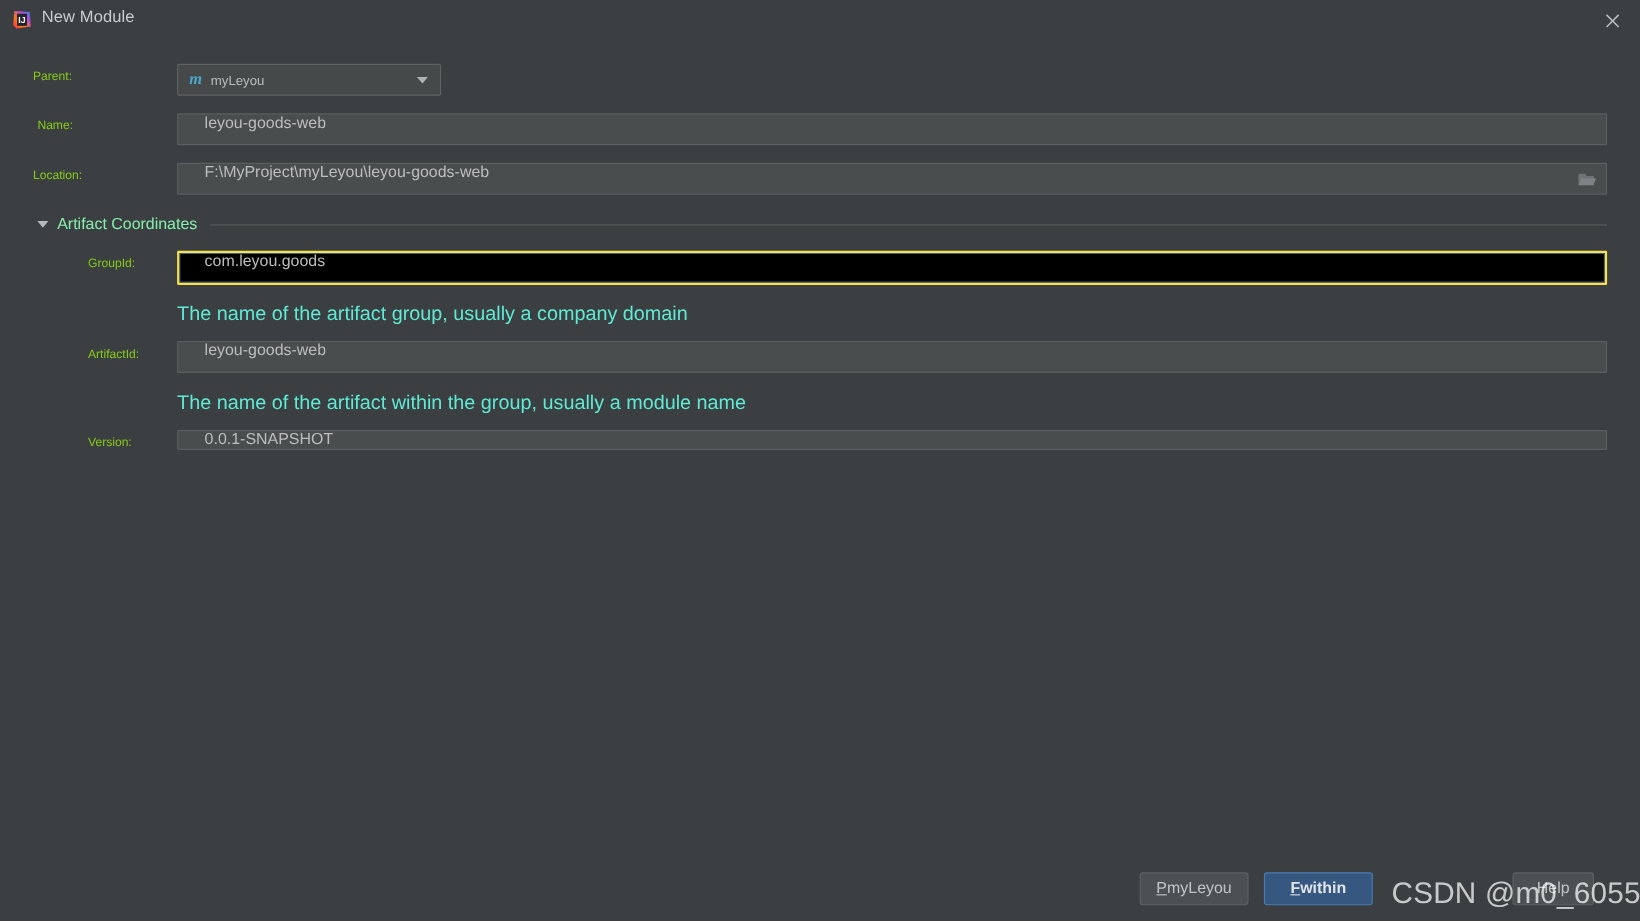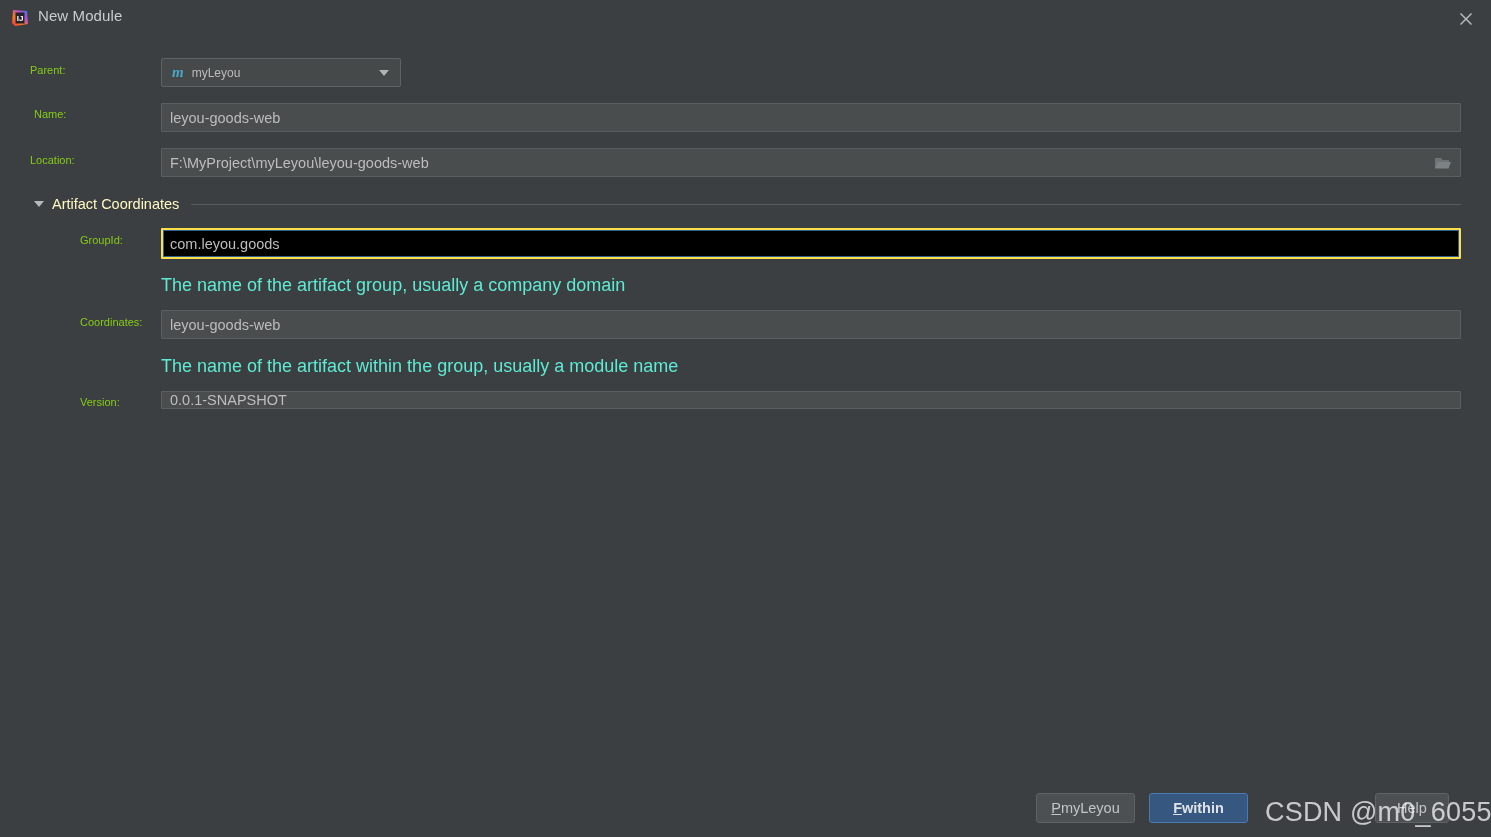--- a/index.html
+++ b/index.html
@@ -87,22 +87,23 @@
     border-top: 6px solid #b0b3b5;
   }
 
   .field {
     position: absolute;
     box-sizing: border-box;
     background: #494d4e;
     border: 1px solid #5a5e60;
     border-radius: 1px;
     display: flex;
-    align-items: center;
+    align-items: flex-start;
     cursor: text;
+    padding-left: 16px;
   }
   .field .val {
     margin-left: 8px;
     font-size: 14.5px;
     color: #bdbdbd;
     white-space: nowrap;
     overflow: hidden;
   }
   .field.focused {
     border: 2px solid #fde047;
@@ -129,21 +130,21 @@
   .section .tri {
     width: 0; height: 0;
     border-left: 5.5px solid transparent;
     border-right: 5.5px solid transparent;
     border-top: 6px solid #b6b9bb;
     margin-right: 8px;
     cursor: pointer;
   }
   .section .sec-title {
     font-size: 14.5px;
-    color: #fef9c3;
+    color: #86efac;
     white-space: nowrap;
   }
   .section .sec-line {
     height: 1px;
     background: #585b5d;
     margin-left: 12px;
   }
 
   .hint {
     position: absolute;
@@ -245,21 +246,21 @@
   <span class="sec-title">Artifact Coordinates</span>
   <span class="sec-line" style="flex:1;"></span>
 </div>
 
 <div class="row-label" style="left:80px; top:234px;">GroupId:</div>
 <div class="field focused" style="left:161px; top:228px; width:1300px; height:31px;">
   <span class="val">com.leyou.goods</span>
 </div>
 <div class="hint" style="left:161px; top:275px;">The name of the artifact group, usually a company domain</div>
 
-<div class="row-label" style="left:80px; top:316px;">Coordinates:</div>
+<div class="row-label" style="left:80px; top:316px;">ArtifactId:</div>
 <div class="field" style="left:161px; top:310px; width:1300px; height:29px;">
   <span class="val">leyou-goods-web</span>
 </div>
 <div class="hint" style="left:161px; top:356px;">The name of the artifact within the group, usually a module name</div>
 
 <div class="row-label" style="left:80px; top:396px;">Version:</div>
 <div class="field" style="left:161px; top:391px; width:1300px; height:18px;">
   <span class="val">0.0.1-SNAPSHOT</span>
 </div>
 

